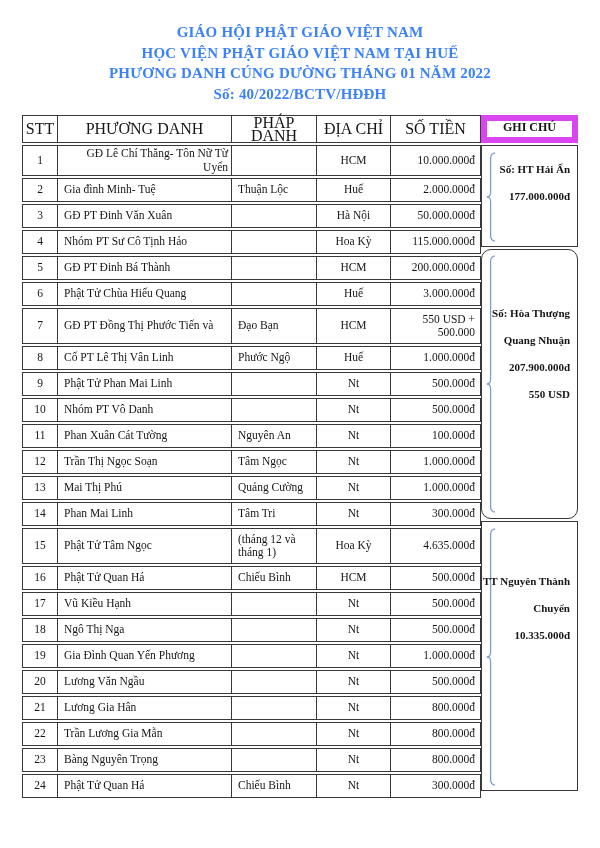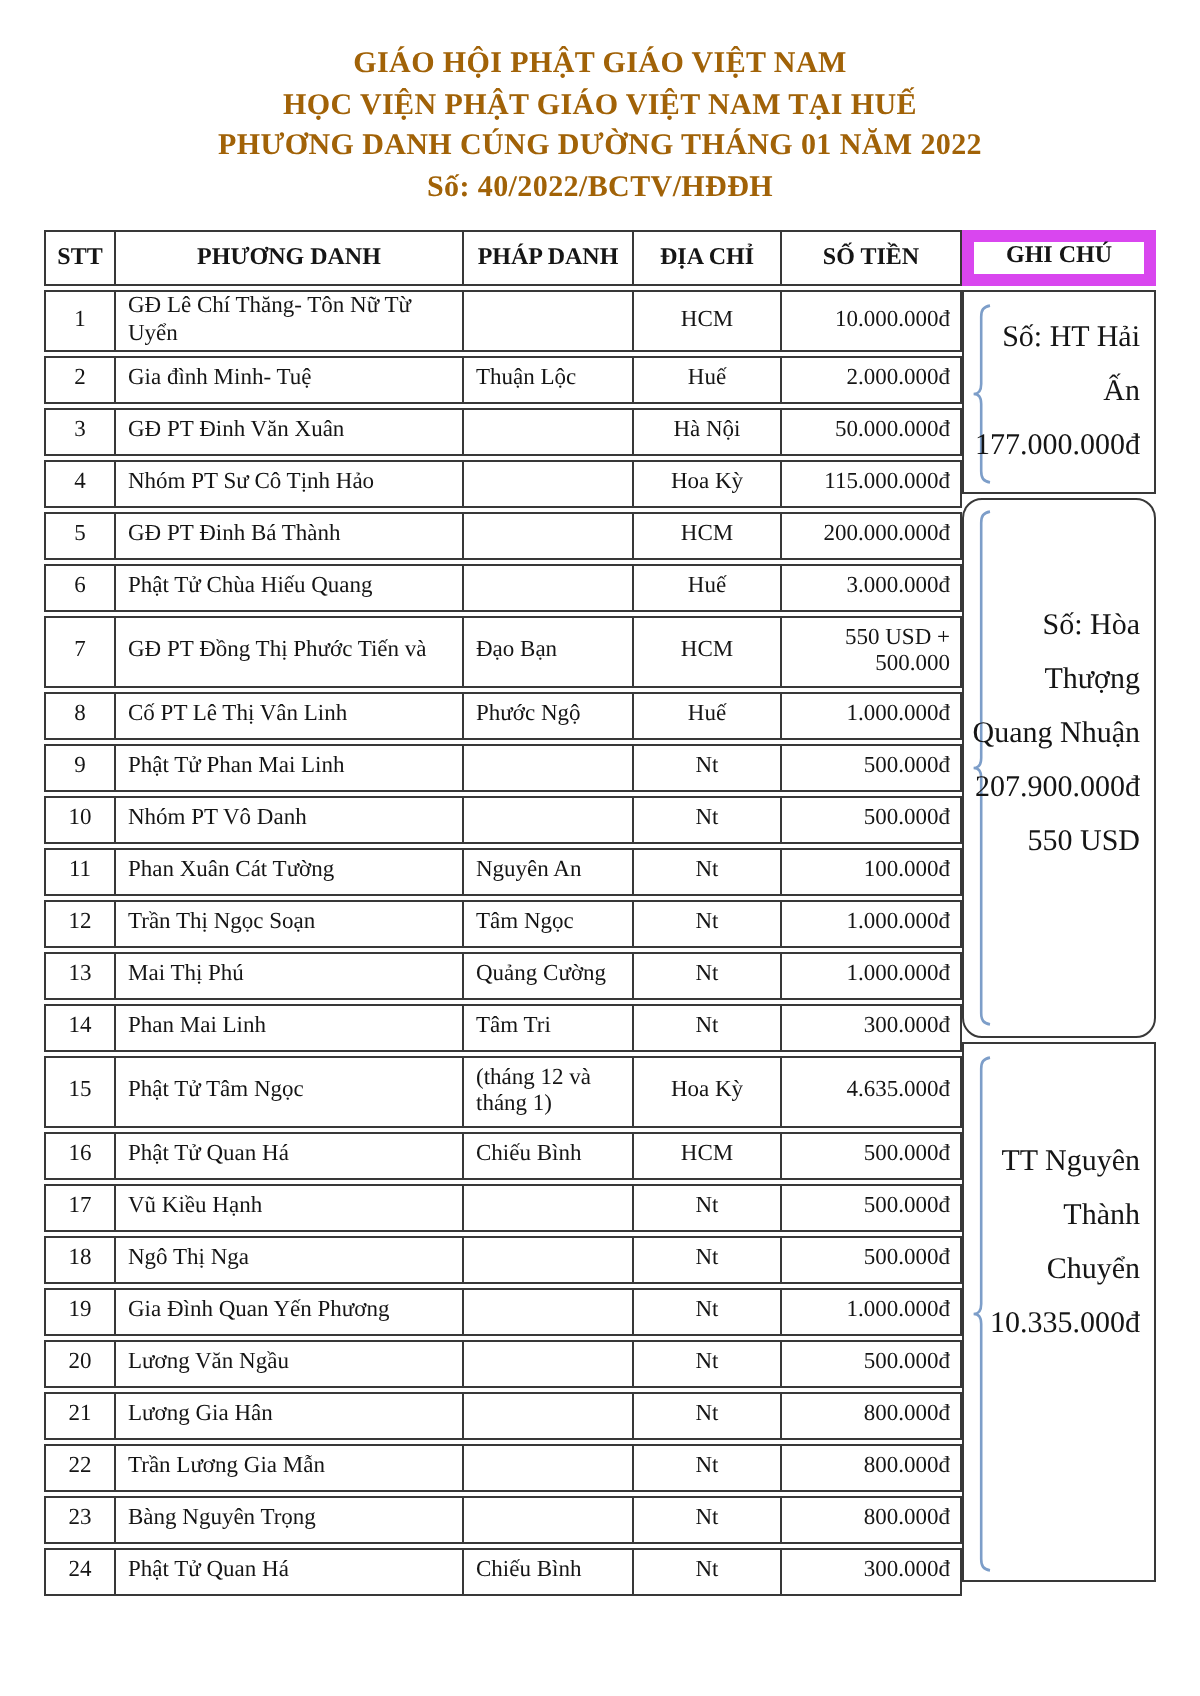--- a/index.html
+++ b/index.html
@@ -1,41 +1,41 @@
 <!DOCTYPE html>
 <html><head>
 <meta charset="utf-8">
 <style>
   html,body{margin:0;padding:0;background:#ffffff;}
   .page{position:relative;width:600px;height:848px;background:#ffffff;
         font-family:"Liberation Serif","DejaVu Serif",serif;color:#151515;overflow:hidden;}
-  .titles{padding-top:22px;text-align:center;font-weight:bold;font-size:15px;line-height:20.5px;color:#a16207;}
+  .titles{padding-top:22px;text-align:center;font-weight:bold;font-size:15px;line-height:20.5px;color:#3b82f6;}
   .titles div{letter-spacing:.2px;}
   .table-area{display:flex;margin:11px 0 0 22px;width:556px;align-items:flex-start;}
   .main-col{width:459px;}
   .note-col{width:97px;}
   .hrow,.row{display:flex;border:1px solid #383838;margin-bottom:2px;box-sizing:border-box;background:#fff;}
-  .hrow{height:28px;font-weight:bold;font-size:12px;}
+  .hrow{height:28px;font-weight:normal;font-size:16px;}
   .row{min-height:24px;font-size:11.5px;}
   .row.tall{min-height:36px;}
   .cell{display:flex;align-items:center;box-sizing:border-box;line-height:13.5px;}
   .c1{width:34px;justify-content:center;}
-  .c2{width:174px;border-left:1px solid #383838;padding:1px 3px 1px 6px;}
+  .c2{width:174px;border-left:1px solid #383838;padding:1px 3px 1px 6px;text-align:right;}
   .c3{width:85px;border-left:1px solid #383838;padding:1px 3px 1px 6px;}
   .c4{width:74px;border-left:1px solid #383838;justify-content:center;text-align:center;}
   .c5{flex:1;border-left:1px solid #383838;justify-content:flex-end;text-align:right;padding:1px 5px 1px 3px;}
   .hrow .c2,.hrow .c3,.hrow .c4{justify-content:center;text-align:center;padding:0;}
   .hrow .c5{justify-content:center;text-align:center;padding:0;}
   .note-header{height:28px;border:6px solid #d946ef;margin-bottom:2px;box-sizing:border-box;
                display:flex;align-items:center;justify-content:center;font-weight:bold;font-size:12px;padding-bottom:4px;}
   .note-cell{position:relative;border:1px solid #383838;margin-bottom:2px;box-sizing:border-box;background:#fff;}
   .note-1{height:102px;}
   .note-2{height:270px;border-radius:10px;}
   .note-3{height:270px;}
-  .note-text{position:relative;z-index:2;text-align:right;font-weight:normal;font-size:15px;
+  .note-text{position:relative;z-index:2;text-align:right;font-weight:bold;font-size:11px;
              line-height:27px;padding-right:7px;white-space:pre-line;}
   .note-1 .note-text{padding-top:10px;}
   .note-2 .note-text{padding-top:50px;}
   .note-3 .note-text{padding-top:46px;}
   .brace{position:absolute;left:4px;z-index:1;}
 </style>
 </head>
 <body>
 
 <div class="page">

